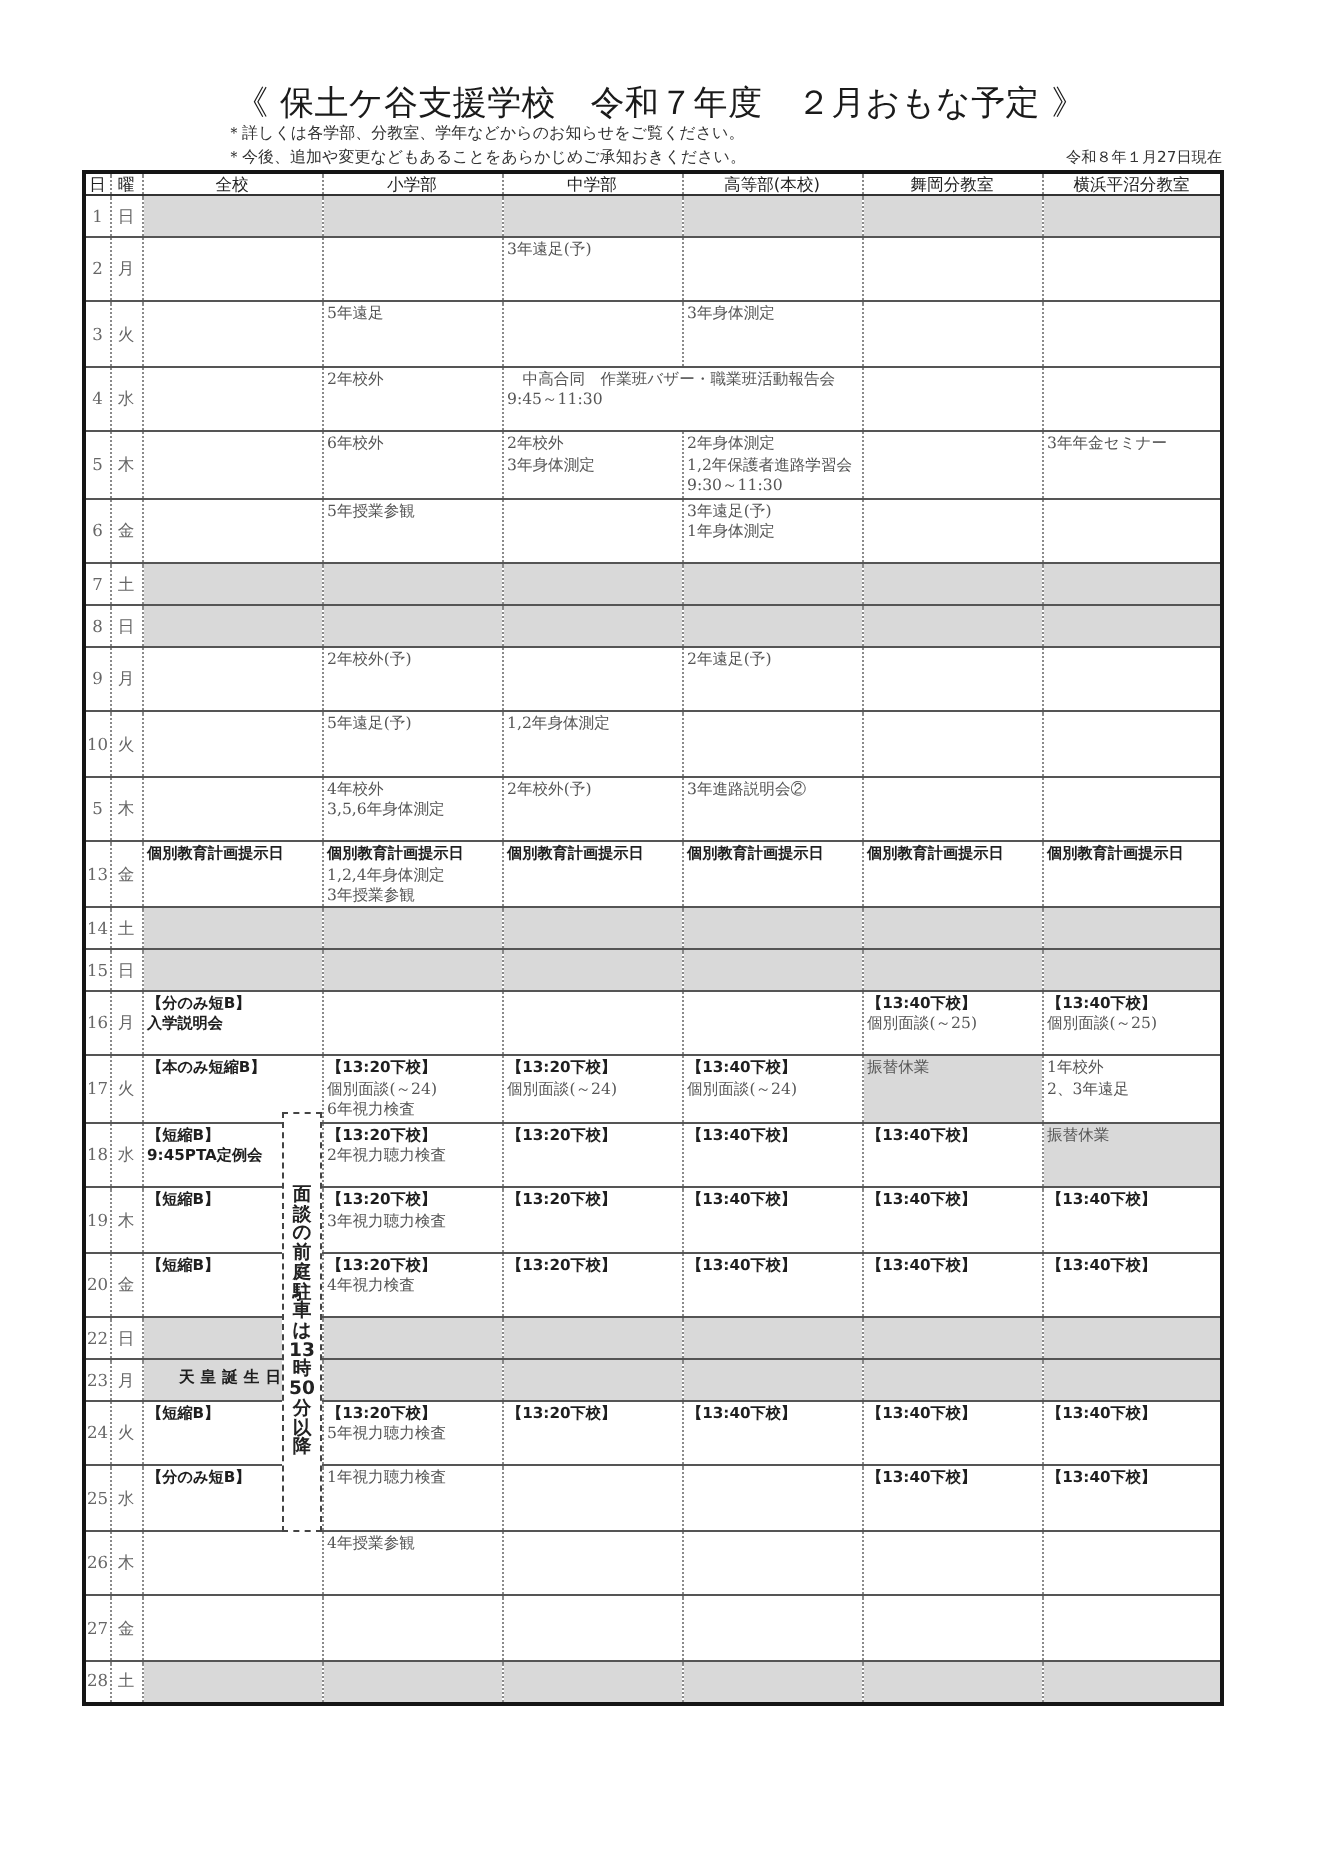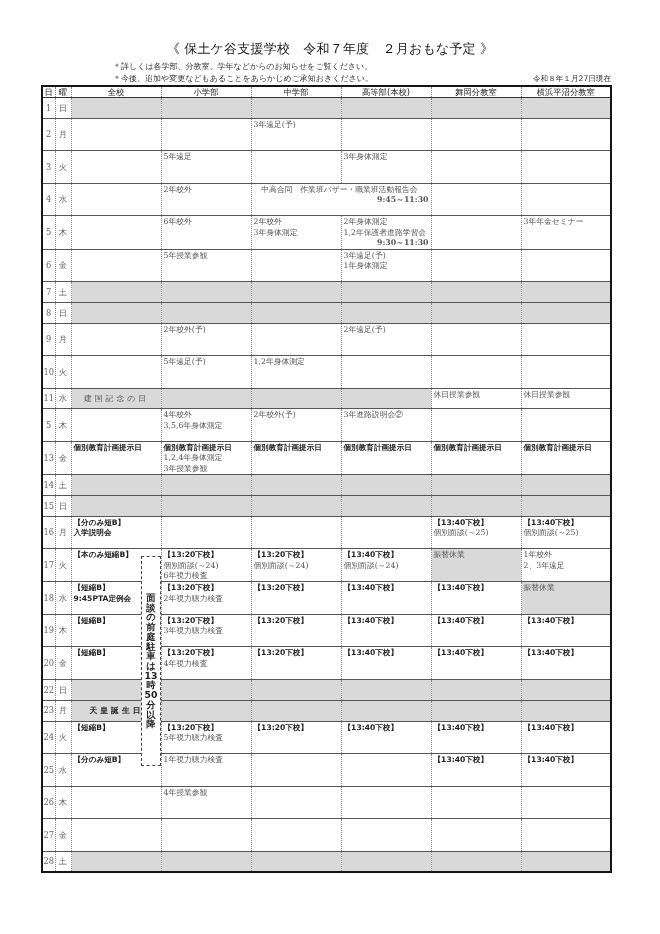--- a/index.html
+++ b/index.html
@@ -1,19 +1,19 @@
 <!DOCTYPE html>
 <html><head>
 <meta charset="utf-8">
 <style>
   html, body { margin:0; padding:0; }
   body { width:660px; height:934px; background:#ffffff; position:relative; overflow:hidden;
          font-family:"DejaVu Sans", sans-serif; color:#222; }
   .title { position:absolute; left:0; top:40px; width:660px; text-align:center;
-           font-family:"DejaVu Sans", sans-serif; font-size:13px; color:#1a1a1a; letter-spacing:0.2px; white-space:pre; }
+           font-family:"DejaVu Sans", sans-serif; font-size:17px; color:#1a1a1a; letter-spacing:0.2px; white-space:pre; }
   .notes { position:absolute; left:88px; top:61px; font-size:8px; line-height:11.5px; color:#333;margin-left:25px; }
   .notes div { white-space:pre; }
   .asof { position:absolute; right:49px; top:74px; font-size:7.6px; color:#333; white-space:pre; }
 
   table.sched { position:absolute; left:41px; top:85px; width:570px; border-collapse:collapse;
                 table-layout:fixed; border:2px solid #151515; }
   table.sched col.c-day { width:13px; }
   table.sched col.c-dow { width:16px; }
   table.sched col.c-main { width:90px; }
   th { height:10px; font-size:8.3px; font-weight:normal; color:#222; text-align:center; padding:0;
@@ -22,21 +22,21 @@
   td { border-top:1.5px solid #555; border-left:1px dotted #8a8a8a; vertical-align:top;
        padding:1px 1px 0 2px; font-size:7.8px; line-height:10.4px; overflow:hidden; }
   td:first-child { border-left:none; }
   tr.tall td { height:30.5px; }
   tr.short td { height:18.8px; }
   td.daynum, td.dow { vertical-align:middle; text-align:center; padding:0;
        font-family:"DejaVu Serif", serif; color:#666; font-size:8.3px; }
   td.shaded { background:#d9d9d9; }
   .ln { white-space:nowrap; font-family:"DejaVu Serif", serif; color:#555; }
   .ln.b { font-family:"DejaVu Sans", sans-serif; font-weight:bold; color:#1e1e1e; font-size:7.6px; }
-  .ln.r { text-align:right; padding-right:1px;font-weight:bold; }
+  .ln.r { text-align:left; padding-right:1px; }
   .ln.c { text-align:center; letter-spacing:3px; margin-top:4px; }
   .ln.cb { text-align:center; letter-spacing:3px; margin-top:4px; font-family:Liberation Mono, monospace; font-weight:bold; color:#1e1e1e; }
 
   .parking { position:absolute; left:141px; top:556px; width:18px; height:208px; background:#fff;
              border:1px dashed #444; display:flex; flex-direction:column; align-items:center;
              justify-content:center; z-index:5; }
   .parking span { display:block; font-size:9.3px; line-height:9.7px; font-weight:bold; color:#222;
                   text-align:center; font-family:"DejaVu Sans", sans-serif; }
 </style>
 </head>
@@ -200,36 +200,20 @@
         <td>
           <div class="ln">5年遠足(予)</div>
         </td>
         <td>
           <div class="ln">1,2年身体測定</div>
         </td>
         <td></td>
         <td></td>
         <td></td>
       </tr>
-      <tr class="short">
-        <td class="daynum">11</td>
-        <td class="dow">水</td>
-        <td class="shaded">
-          <div class="ln c">建国記念の日</div>
-        </td>
-        <td class="shaded"></td>
-        <td class="shaded"></td>
-        <td class="shaded"></td>
-        <td>
-          <div class="ln">休日授業参観</div>
-        </td>
-        <td>
-          <div class="ln">休日授業参観</div>
-        </td>
-      </tr>
       <tr class="tall">
         <td class="daynum">5</td>
         <td class="dow">木</td>
         <td></td>
         <td>
           <div class="ln">4年校外</div>
           <div class="ln">3,5,6年身体測定</div>
         </td>
         <td>
           <div class="ln">2年校外(予)</div>

